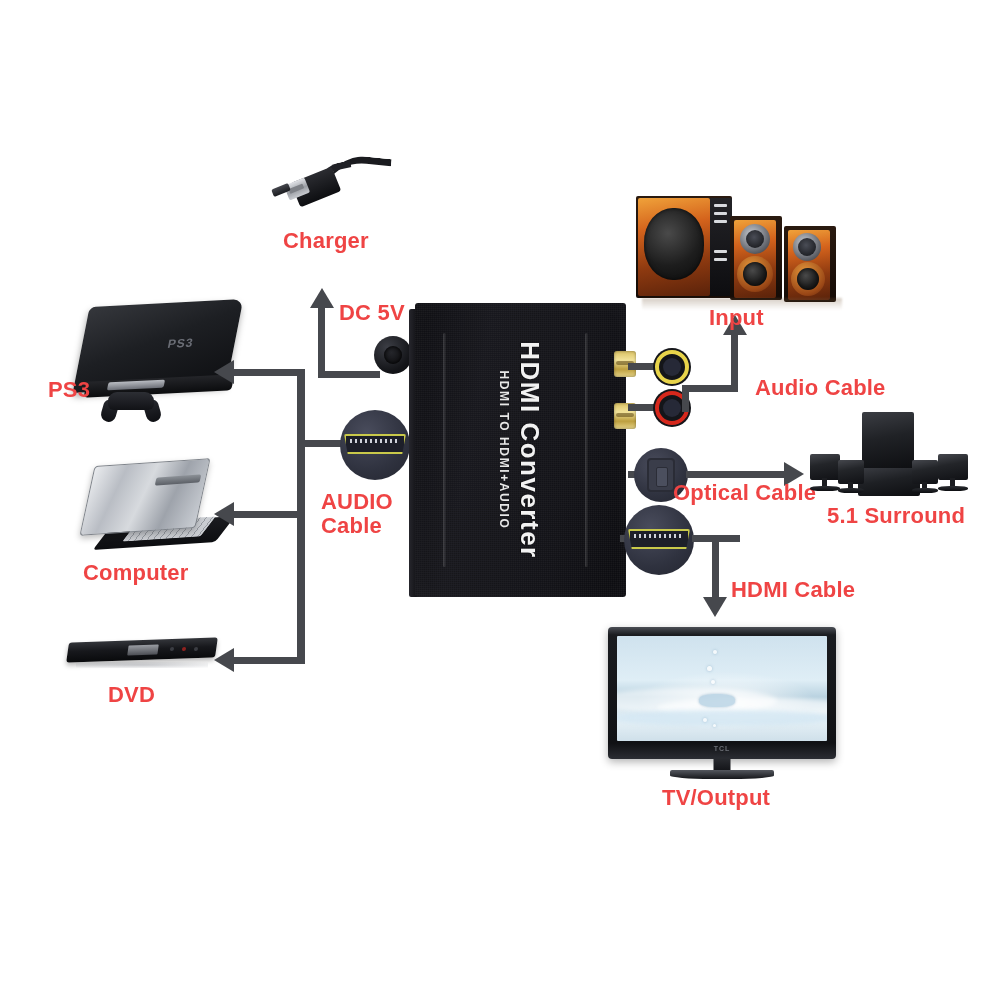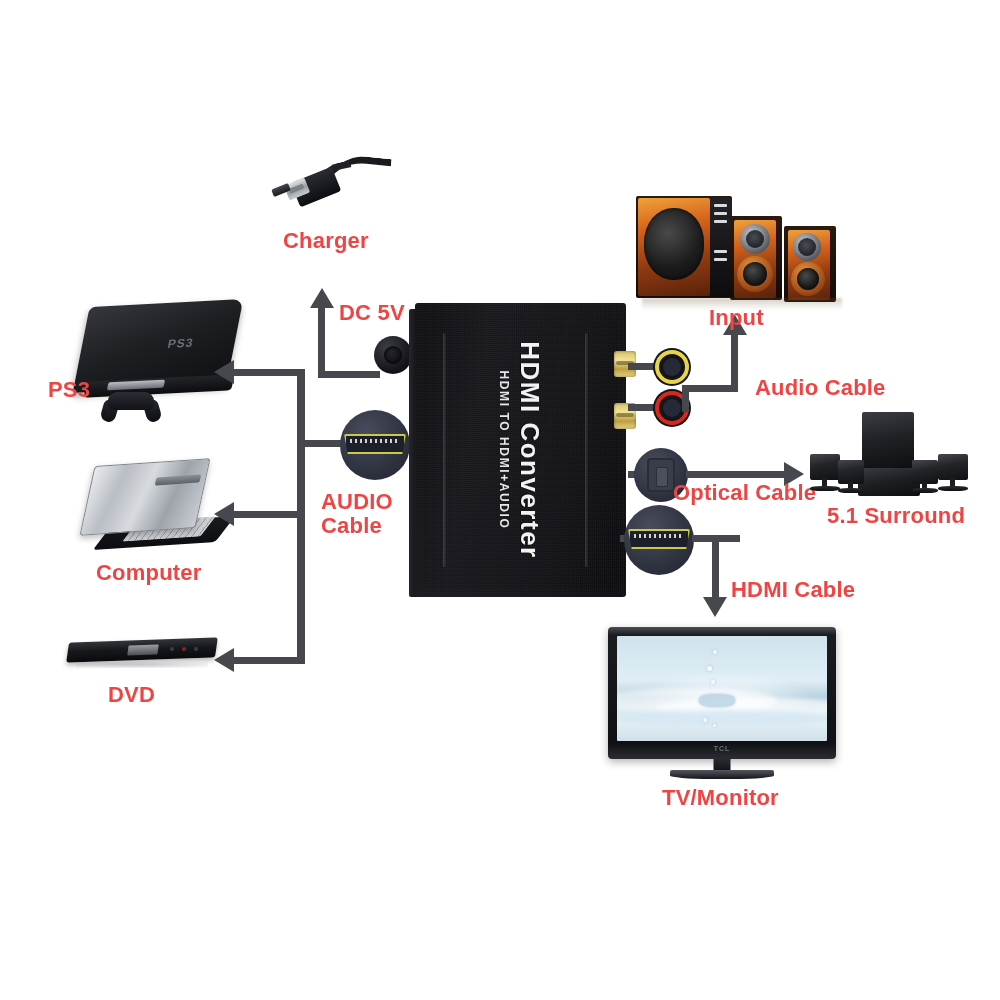--- a/index.html
+++ b/index.html
@@ -514,21 +514,21 @@
     <div class="pad-body"></div>
   </div>
   <div class="lbl lbl-22" style="left:48px; top:377px;">PS3</div>
 
   <div id="laptop">
     <div id="lap-base"></div>
     <div id="lap-keys"></div>
     <div id="lap-lid"></div>
     <div id="lap-hinge"></div>
   </div>
-  <div class="lbl lbl-22" style="left:96px; top:560px;">Computer</div>
+  <div class="lbl lbl-22" style="left:83px; top:560px;">Computer</div>
 
   <div id="dvd">
     <div id="dvd-body"></div>
     <div id="dvd-disp"></div>
     <div class="dvd-dot" style="left:102px; top:11px; background:#3a3c42;"></div>
     <div class="dvd-dot" style="left:114px; top:11px; background:#8e2220;"></div>
     <div class="dvd-dot" style="left:126px; top:11px; background:#3a3c42;"></div>
     <div id="dvd-shadow"></div>
   </div>
   <div class="lbl lbl-22" style="left:108px; top:682px;">DVD</div>
@@ -673,15 +673,15 @@
         <div class="bubble" style="left:94px; top:44px; width:4px; height:4px;"></div>
         <div class="bubble" style="left:86px; top:82px; width:4px; height:4px;"></div>
         <div class="bubble" style="left:96px; top:88px; width:3px; height:3px;"></div>
         <div class="bubble" style="left:82px; top:58px; width:36px; height:13px; border-radius:40%; background:rgba(150,190,215,0.55);"></div>
       </div>
       <div id="tv-brand">TCL</div>
     </div>
     <div id="tv-neck"></div>
     <div id="tv-base"></div>
   </div>
-  <div class="lbl lbl-22" style="left:662px; top:785px;">TV/Monitor</div>
+  <div class="lbl lbl-22" style="left:662px; top:785px;">TV/Output</div>
 
 </div>
 
 </body></html>

